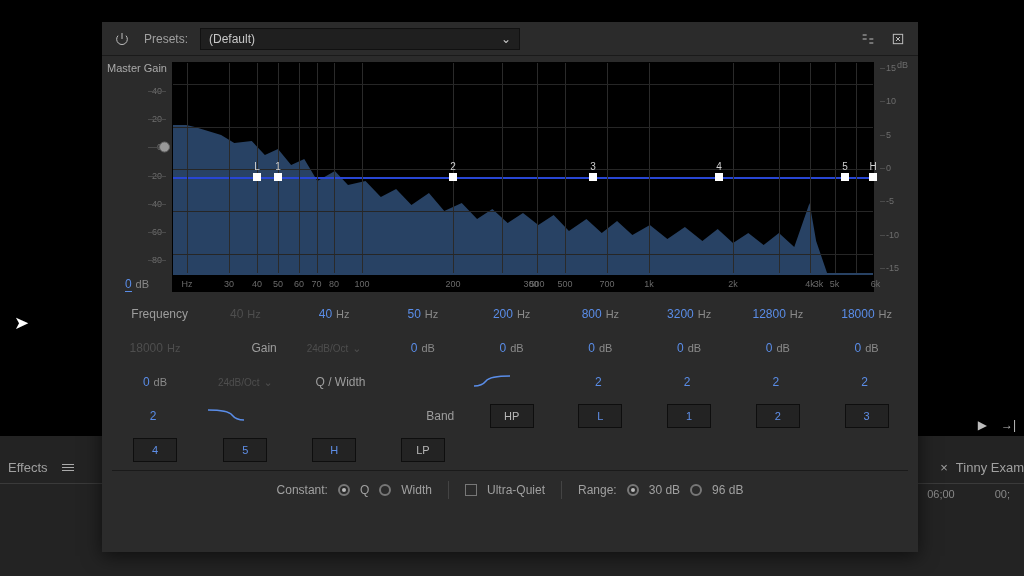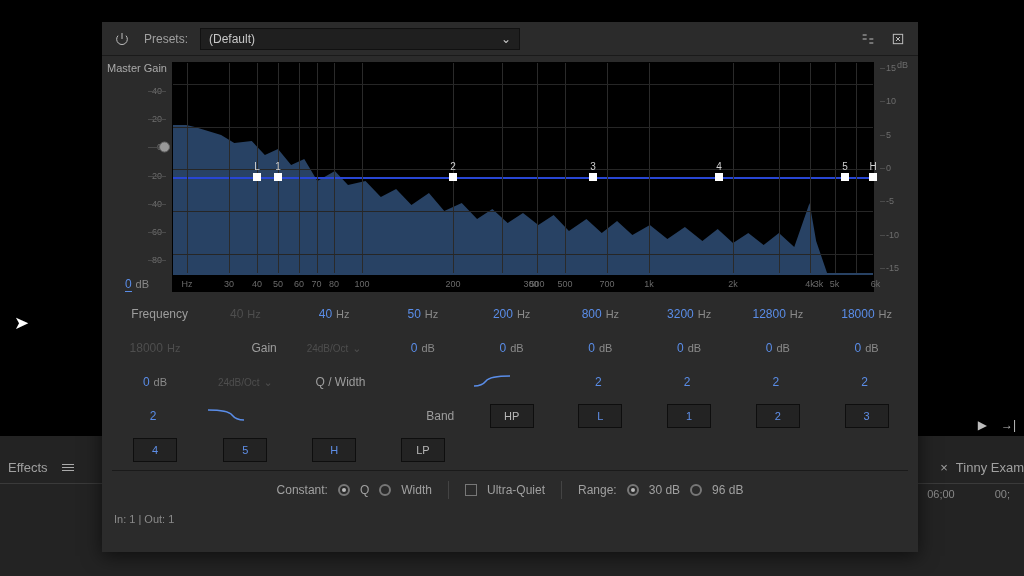--- a/index.html
+++ b/index.html
@@ -390,16 +390,13 @@
     <span class="chk"></span>
     <span>Ultra-Quiet</span>
     <span class="sep"></span>
     <span>Range:</span>
     <span class="radio on"></span>
     <span>30 dB</span>
     <span class="radio"></span>
     <span>96 dB</span>
   </div>
 
-  <div class="status">
-    <span>In: 1 | Out: 1</span>
-  </div>
 </div>
 
 </body></html>

